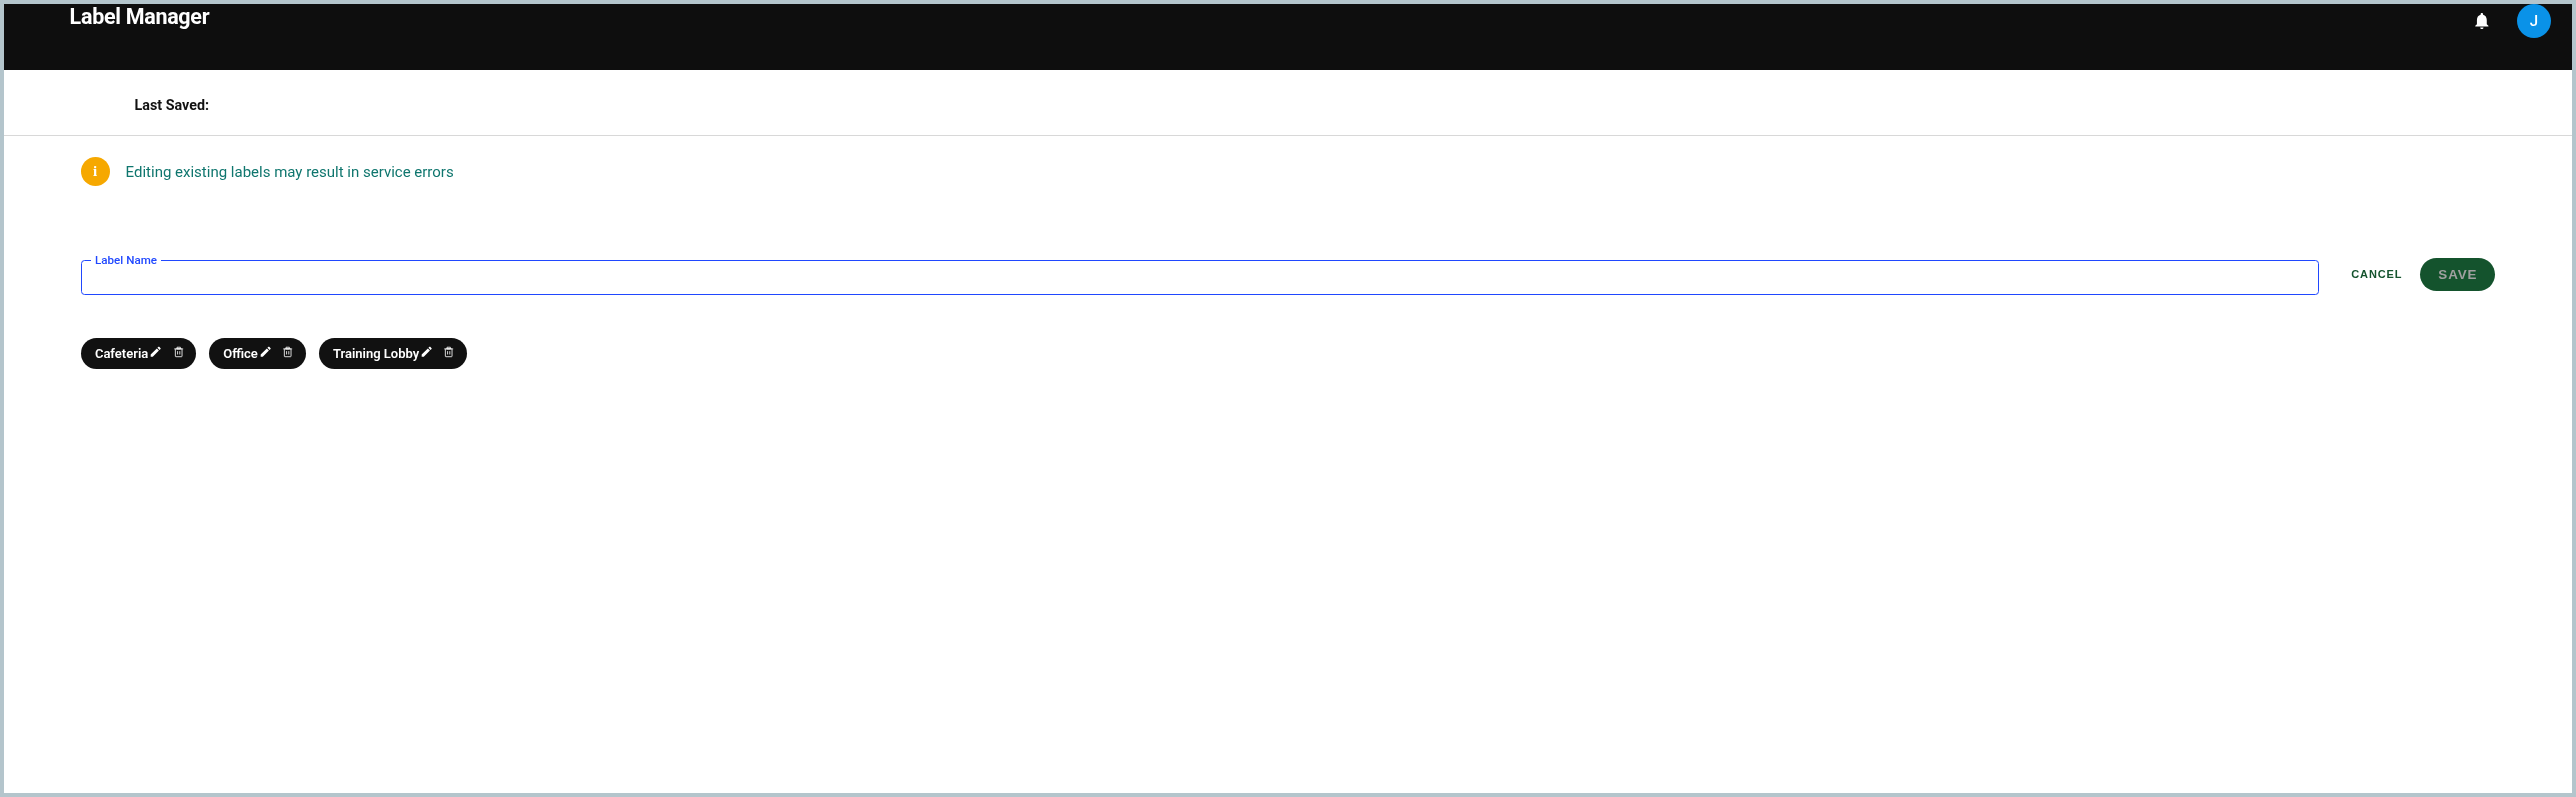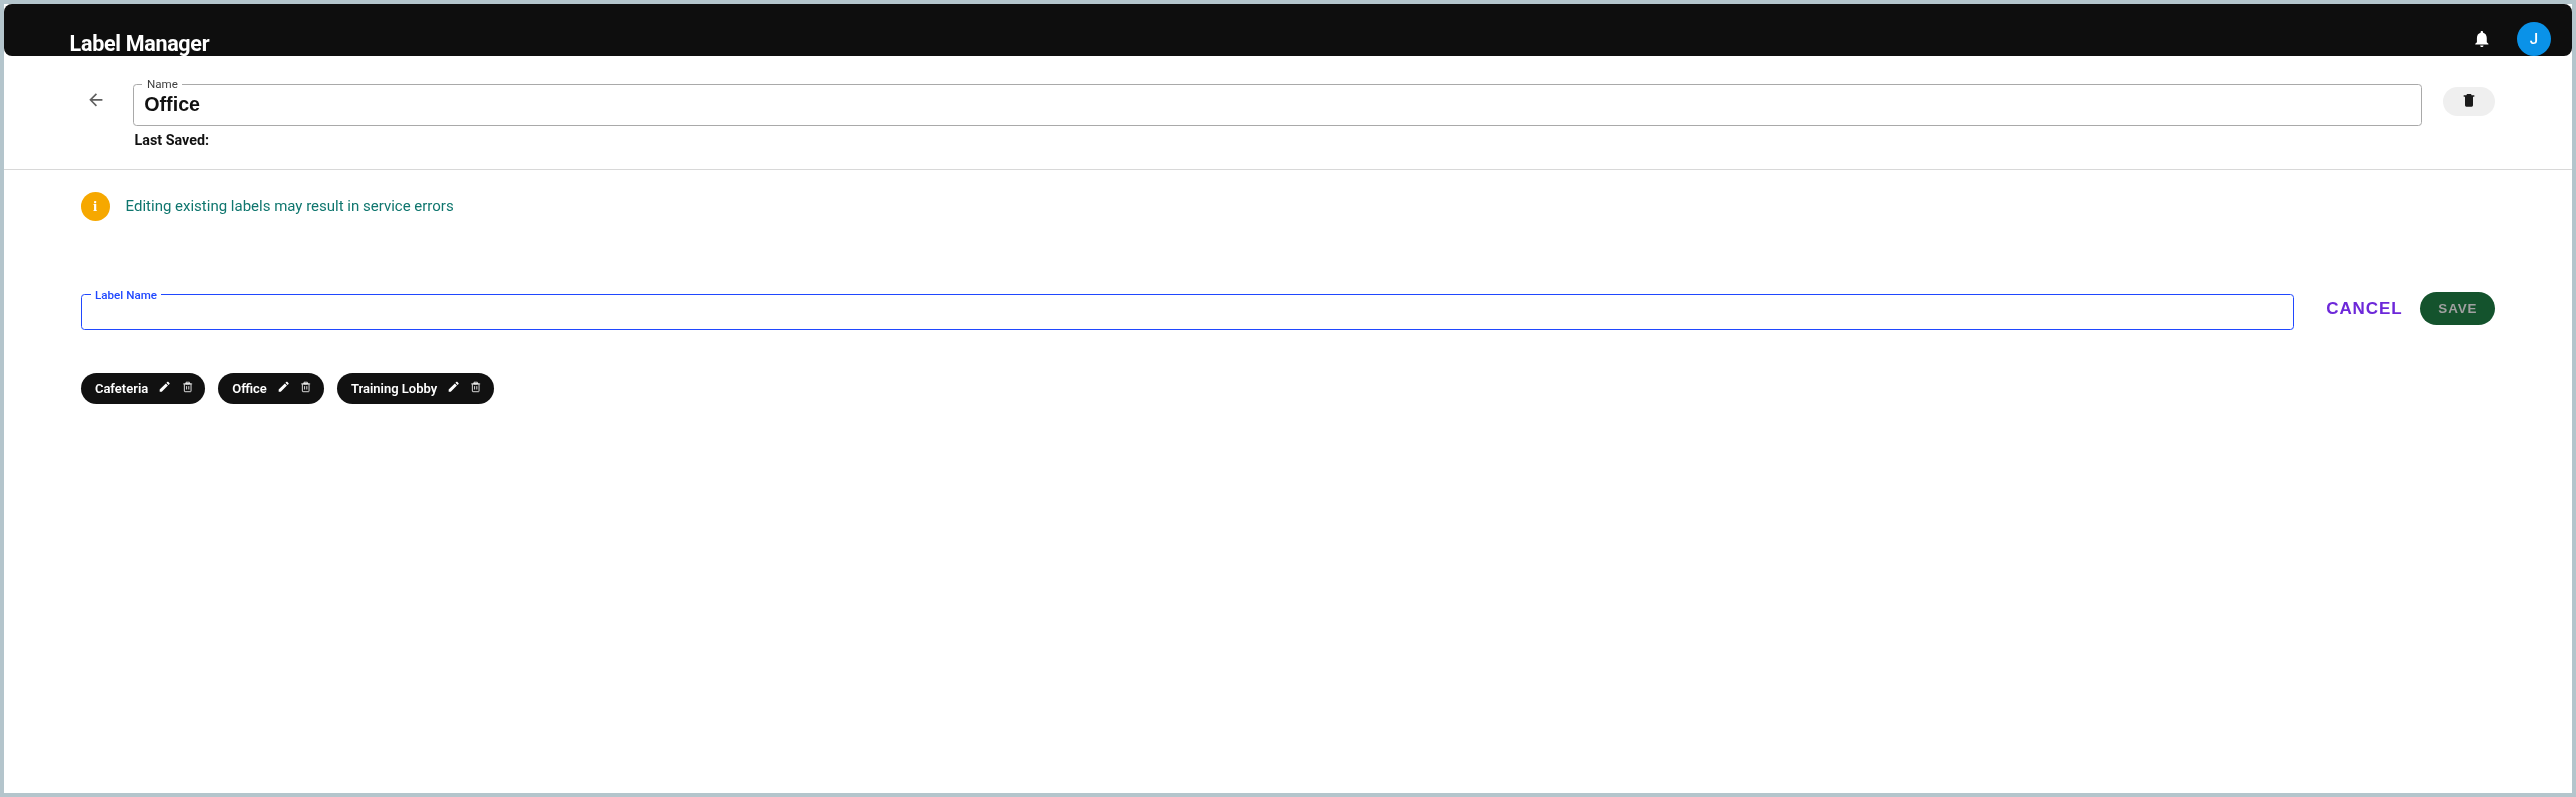--- a/index.html
+++ b/index.html
@@ -14,26 +14,25 @@
     }
     .app-container {
       background: #fff;
       width: 100%;
       height: calc(100vh - 7.2px);
       overflow: hidden;
     }
     .header {
       background: #0e0e0e;
       color: #fff;
-      height: 52px;
-      display: flex;
-      align-items: flex-end;
+      height: 66px;
+      display: flex;
+      align-items: flex-start;
       padding: 0 21.5px 0 66px;
       justify-content: space-between;
-      border-radius: 8px;
     }
     .header-title {
       font-size: 21.5px;
       font-weight: 700;
       letter-spacing: -0.3px;
     }
     .header-right {
       display: flex;
       align-items: center;
       gap: 25px;
@@ -192,24 +191,24 @@
       min-height: 18px;
     }
     .form-actions {
       display: flex;
       align-items: center;
       gap: 12.5px;
     }
     .cancel-button {
       background: none;
       border: none;
-      font-size: 17px;
+      font-size: 11px;
       font-weight: 700;
       letter-spacing: 0.9px;
-      color: #6d28d9;
+      color: #14532d;
       cursor: pointer;
       padding: 7.2px 5.4px;
     }
     .save-button {
       background: #14532d;
       border: none;
       border-radius: 18px;
       font-size: 13.4px;
       font-weight: 700;
       letter-spacing: 0.9px;
@@ -222,21 +221,20 @@
       gap: 12.5px;
       margin-top: 43px;
     }
     .chip {
       background: #111;
       color: #fff;
       border-radius: 16px;
       padding: 6.3px 10.7px 6.3px 14.3px;
       display: flex;
       align-items: center;
-      gap: 9px;
       font-size: 13px;
       font-weight: 600;
     }
     .chip-actions {
       display: flex;
       align-items: center;
       gap: 7.2px;
     }
     .chip-icon-btn {
       background: none;
@@ -273,42 +271,20 @@
             </svg>
         </span>
       </button>
       <div class="avatar">
         <span>J</span>
       </div>
     </div>
   </div>
 
   <div class="content-top">
-    <div class="name-row">
-      <button class="back-button">
-        <span>
-          <svg viewBox="0 0 24 24">
-              <path d="M20 11H7.83l5.59-5.59L12 4l-8 8 8 8 1.41-1.41L7.83 13H20v-2z"></path>
-            </svg>
-        </span>
-      </button>
-      <div class="name-field-wrapper">
-        <fieldset>
-          <legend>Name</legend>
-          <input type="text" class="name-input" value="Office" style="">
-        </fieldset>
-      </div>
-      <button class="delete-button">
-        <span>
-          <svg viewBox="0 0 24 24">
-              <path d="M6 7h12v13a2 2 0 0 1-2 2H8a2 2 0 0 1-2-2V7zm3-4h6l1 2h4v2H4V5h4l1-2z"></path>
-            </svg>
-        </span>
-      </button>
-    </div>
     <div class="meta-section">
       <div class="meta-label">Last Saved:</div>
     </div>
   </div>
 
   <div class="content-bottom">
     <div class="info-banner">
       <div class="info-icon">i</div>
       <div class="info-text">Editing existing labels may result in service errors</div>
     </div>

